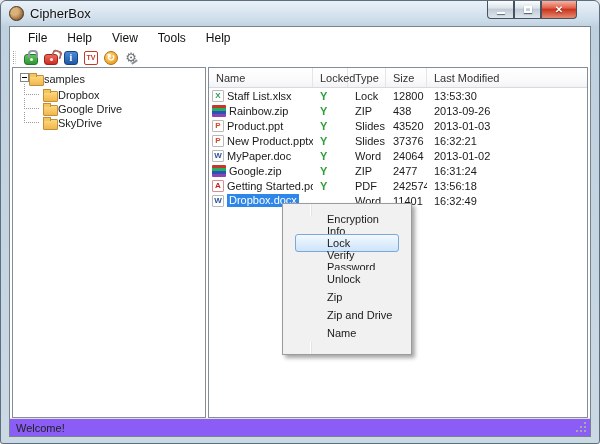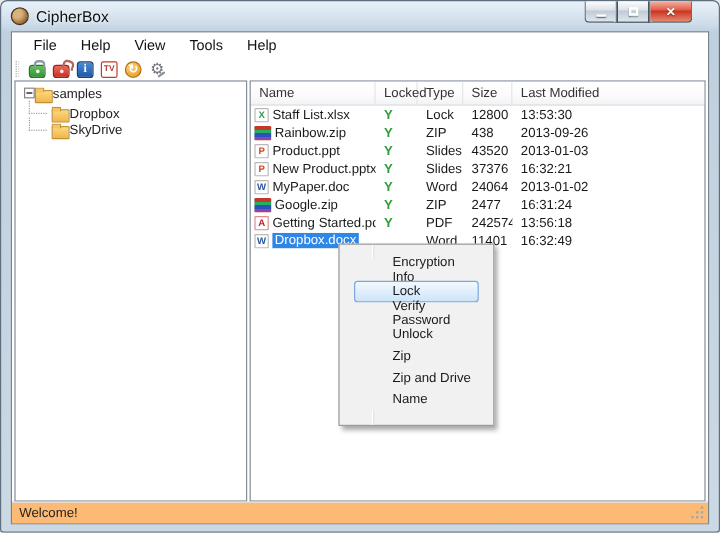--- a/index.html
+++ b/index.html
@@ -90,21 +90,21 @@
     background:#f1f1f1; border:1px solid #9b9b9b; padding:12px;
     box-shadow:3px 3px 4px rgba(0,0,0,0.35); }
   .ctxmenu::before { content:""; position:absolute; left:28px; top:0; bottom:0; width:1px; background:#e2e3e3;
     box-shadow:-1px 0 0 #fff; }
   .ctx-item { position:relative; height:18px; display:flex; align-items:center; padding-left:32px;
     font-size:11px; color:#1a1a1a; background:#f1f1f1; }
   .ctx-item.hl { background:linear-gradient(#f3f9fe,#cde4f9); border:1px solid #7da7d9; border-radius:3px;
     height:18px; padding-left:31px; }
 
   
-  .statusbar { position:absolute; left:0; right:0; bottom:0; height:18px; background:#fdba74;
+  .statusbar { position:absolute; left:0; right:0; bottom:0; height:18px; background:#8b5cf6;
     border-top:1px solid #e2e2e2; display:flex; align-items:center; padding-left:6px; font-size:11px; color:#222; }
   .resize-grip { position:absolute; right:4px; bottom:4px; width:10px; height:10px; }
   .resize-grip::after { content:""; position:absolute; right:0; bottom:0; width:2px; height:2px; background:#a8a8a8;
     box-shadow:-4px 0 #a8a8a8, -8px 0 #a8a8a8, 0 -4px #a8a8a8, -4px -4px #a8a8a8, 0 -8px #a8a8a8; }
 </style>
 </head>
 <body>
 
 <div class="window">
 
@@ -148,20 +148,24 @@
 
       <div class="treepanel">
         <div class="tree-root">
           <span class="expander"></span>
           <span class="folder"></span>
           <span>samples</span>
         </div>
         <div class="tree-child">
           <span class="folder"></span>
           <span>Dropbox</span>
+        </div>
+        <div class="tree-child">
+          <span class="folder"></span>
+          <span>Google Drive</span>
         </div>
         <div class="tree-child">
           <span class="folder"></span>
           <span>SkyDrive</span>
         </div>
       </div>
 
       <div class="listpanel">
         <div class="lheader">
           <div class="hcell c-name">Name</div>

